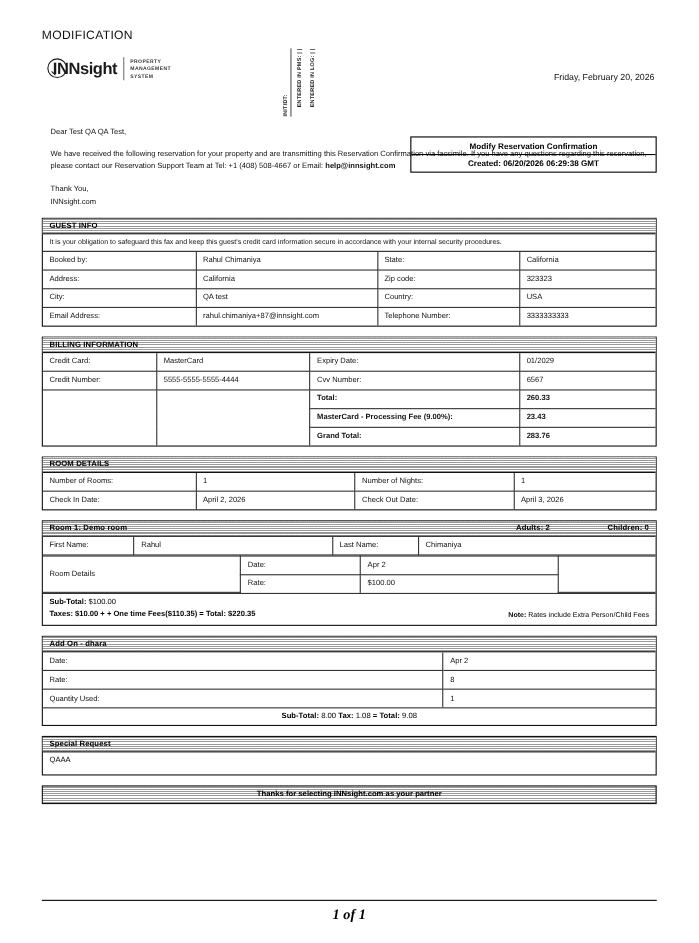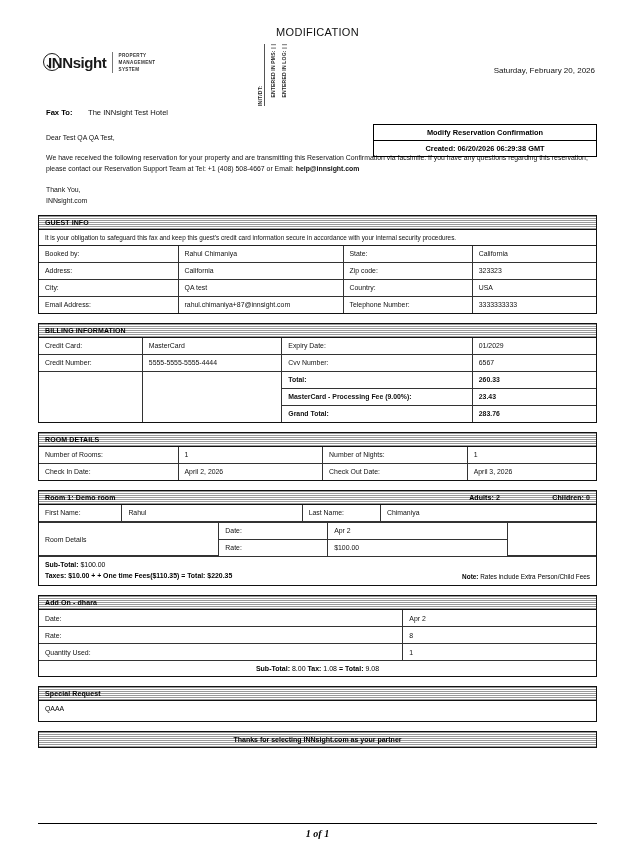--- a/index.html
+++ b/index.html
@@ -19,21 +19,20 @@
     position: absolute;
     left: 0; top: 0;
     width: 635px;
     height: 857px;
     box-sizing: border-box;
     padding: 0 38px;
   }
 
   
   .doc-title {
-    text-align: center;
     font-size: 11px;
     letter-spacing: 0.3px;
     padding-top: 26px;
     color: #111;
   }
 
   
   .stamp-block {
     position: absolute;
     left: 258px;
@@ -275,21 +274,21 @@
     left: 38px;
     right: 38px;
     bottom: 18px;
   }
   .footer-rule {
     border-top: 1.3px solid #000;
     margin-bottom: 4px;
   }
   .footer-text {
     text-align: center;
-    font-size: 10px;
+    font-size: 13px;
     font-weight: bold;
     font-style: italic;
     font-family: "Liberation Serif", serif;
   }
 </style>
 </head>
 <body>
 
 <div class="page">
 
@@ -306,33 +305,29 @@
       <div class="logo-mark">
         <span class="logo-circle"></span>
         <span class="logo-word">INNsight</span>
       </div>
       <div class="logo-tag">
         <div>PROPERTY</div>
         <div>MANAGEMENT</div>
         <div>SYSTEM</div>
       </div>
     </div>
-    <div class="hdr-date">Saturday, February 20, 2026</div>
+    <div class="hdr-date">Friday, February 20, 2026</div>
   </div>
 
   <div class="conf-box">
     <div class="conf-row bold">Modify Reservation Confirmation</div>
     <div class="conf-row bold">Created: 06/20/2026 06:29:38 GMT</div>
   </div>
 
   <div class="faxto">
-    <div class="faxto-line">
-      <span class="faxto-label">Fax To:</span>
-      <span class="faxto-val">The INNsight Test Hotel</span>
-    </div>
   </div>
 
   <div class="letter">
     <p>Dear Test QA QA Test,</p>
     <p><span>We have received the following reservation for your property and are transmitting this Reservation Confirmation via facsimile. If you have any questions regarding this reservation, please contact our Reservation Support Team at Tel: +1 (408) 508-4667 or Email: </span><b>help@innsight.com</b></p>
     <p class="tight">Thank You,</p>
     <p>INNsight.com</p>
   </div>
 
   <div class="section">

